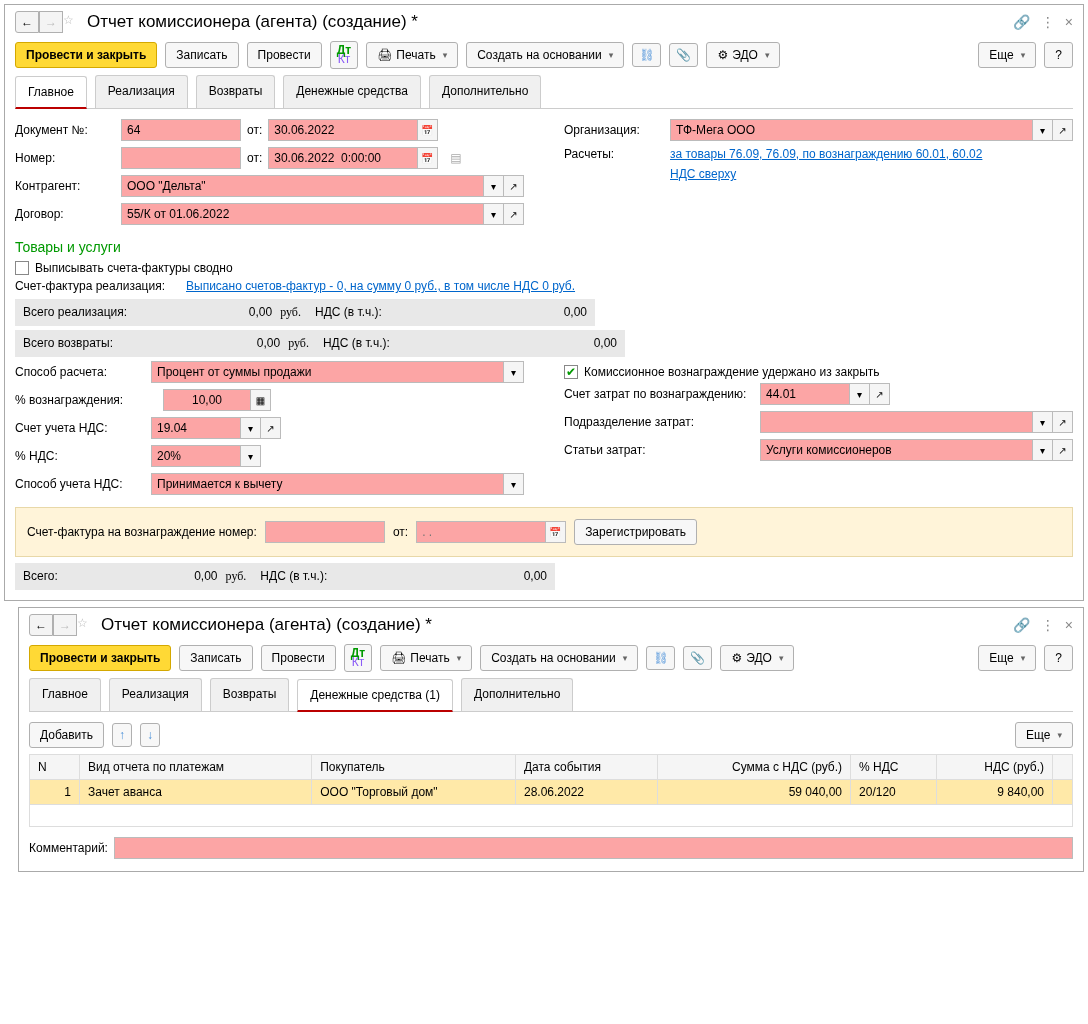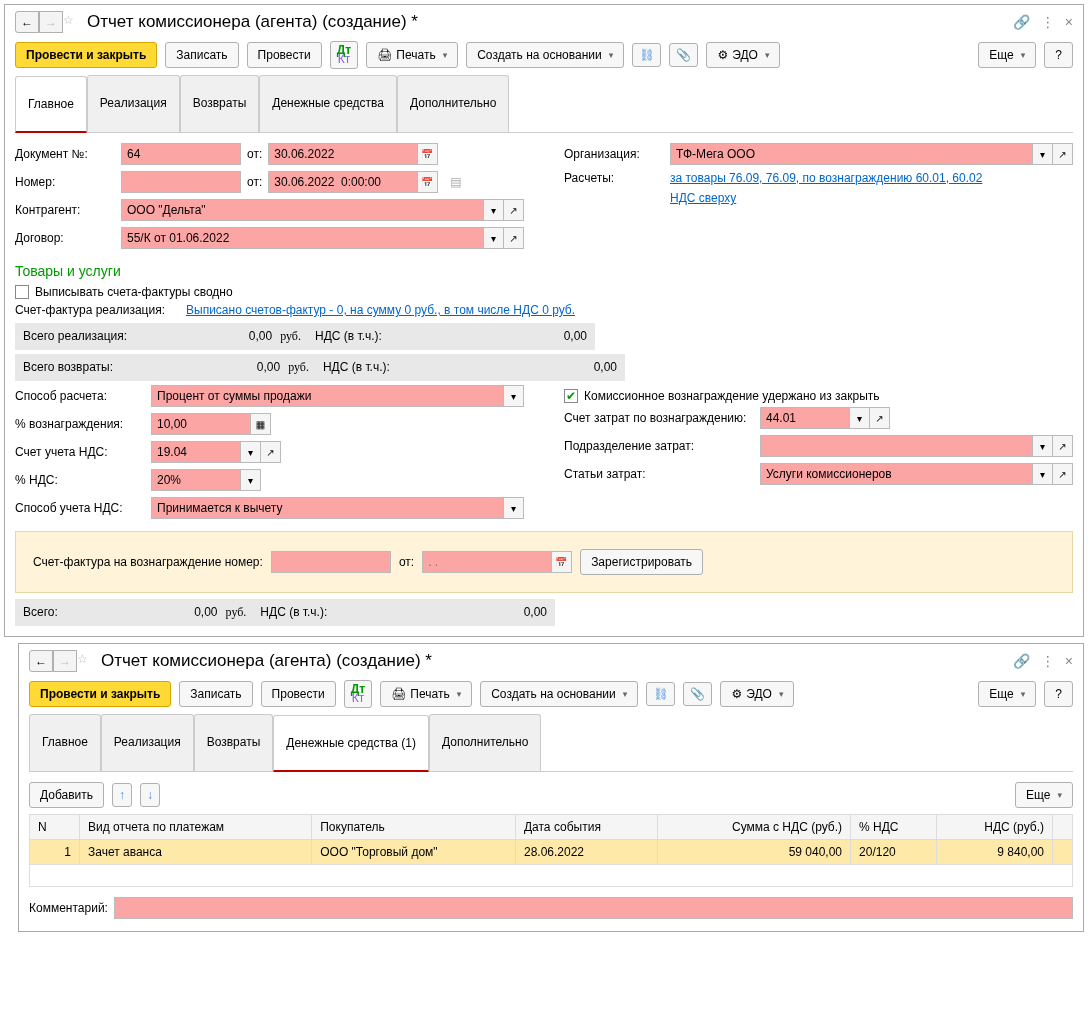--- a/index.html
+++ b/index.html
@@ -13,41 +13,41 @@
 .window-title { font-size: 17px; font-weight: normal; flex: 1; }
 .title-icons { display: flex; gap: 10px; color: #888; }
 .title-icons > span { cursor: pointer; font-size: 14px; }
 .toolbar { display: flex; align-items: center; gap: 8px; margin-bottom: 6px; }
 .btn { border: 1px solid #b0b0b0; background: #f7f7f7; padding: 5px 10px; border-radius: 3px; cursor: pointer; display: inline-flex; align-items: center; gap: 4px; }
 .btn.yellow { background: #ffd935; border-color: #d4a800; font-weight: bold; }
 .btn.icon-only { padding: 4px 6px; }
 .dropdown-arrow::after { content: "▾"; font-size: 9px; margin-left: 3px; color: #666; }
 .spacer { flex: 1; }
 .tabs { display: flex; border-bottom: 1px solid #ccc; margin-bottom: 10px; }
-.tab { padding: 20px 12px; border: 1px solid #ccc; border-bottom: none; background: #f0f0f0; cursor: pointer; margin-right: 0; border-radius: 3px 3px 0 0; }
+.tab { padding: 8px 12px; border: 1px solid #ccc; border-bottom: none; background: #f0f0f0; cursor: pointer; margin-right: 8px; border-radius: 3px 3px 0 0; }
 .tab.active { background: #fff; position: relative; top: 1px; }
 .tab.marked { border-bottom: 2px solid #b00; }
 .form-row { display: flex; align-items: center; margin-bottom: 6px; gap: 6px; }
 .form-label { width: 100px; }
 .input { border: 1px solid #bbb; padding: 3px 5px; background: #fca5a5; height: 22px; }
 .input-group { display: flex; }
 .input-group .btn-mini { width: 20px; height: 22px; border: 1px solid #bbb; border-left: none; background: #f5f5f5; display: flex; align-items: center; justify-content: center; font-size: 10px; cursor: pointer; }
 .two-col { display: flex; gap: 40px; }
 .col { flex: 1; }
 .section-title { color: #009900; font-size: 14px; margin: 8px 0 6px; }
 .link { color: #0066cc; text-decoration: underline; cursor: pointer; }
 .gray-row { background: #e8e8e8; padding: 6px 8px; display: flex; margin: 4px 0; }
 .gray-row > span:nth-child(2) { margin-left: auto; margin-right: 8px; }
 .gray-row > span:nth-child(3) { margin-right: 14px; font-family: Liberation Serif, serif; }
 .gray-row > span:nth-child(4) { margin-right: 60px; }
 .gray-row > span:nth-child(5) { margin-left: auto; }
 .checkbox-row { display: flex; align-items: center; gap: 6px; margin: 4px 0; }
 .checkbox { width: 14px; height: 14px; border: 1px solid #888; display: inline-flex; align-items: center; justify-content: center; }
 .checkbox.checked { color: #090; }
-.cream-box { background: #fff4d9; border: 1px solid #e8d8a8; padding: 17px; display: flex; align-items: center; gap: 8px; margin: 6px 0; }
+.cream-box { background: #fff4d9; border: 1px solid #e8d8a8; padding: 11px; display: flex; align-items: center; gap: 8px; margin: 6px 0; }
 .table { width: 100%; border: 1px solid #ccc; border-collapse: collapse; }
 .table th, .table td { border: 1px solid #ddd; padding: 5px 8px; text-align: left; font-weight: normal; }
 .table th { background: #f5f5f5; }
 .table tr.selected td { background: #ffe9a8; }
 .num-col { text-align: right !important; }
 .dtkt-icon { font-size: 9px; line-height: 8px; display: inline-block; }
 .dtkt-icon .dt { color: #009900; font-weight: bold; }
 .dtkt-icon .kt { color: #8b5cf6; font-weight: normal; }
 </style>
 </head>
@@ -178,21 +178,21 @@
       <div class="form-row">
         <span style="width:130px">Способ расчета:</span>
         <div class="input-group" style="flex:1">
           <input class="input" style="flex: 1 1 0%;" value="Процент от суммы продажи">
           <span class="btn-mini">▾</span>
         </div>
       </div>
       <div class="form-row">
         <span style="width:130px">% вознаграждения:</span>
         <div class="input-group">
-          <input class="input" style="width: 100px; text-align: left;" value="10,00">
+          <input class="input" style="width: 88px; text-align: center; margin-left: 12px;" value="10,00">
           <span class="btn-mini">▦</span>
         </div>
       </div>
       <div class="form-row">
         <span style="width:130px">Счет учета НДС:</span>
         <div class="input-group">
           <input class="input" style="width: 90px;" value="19.04">
           <span class="btn-mini">▾</span>
           <span class="btn-mini">↗</span>
         </div>

